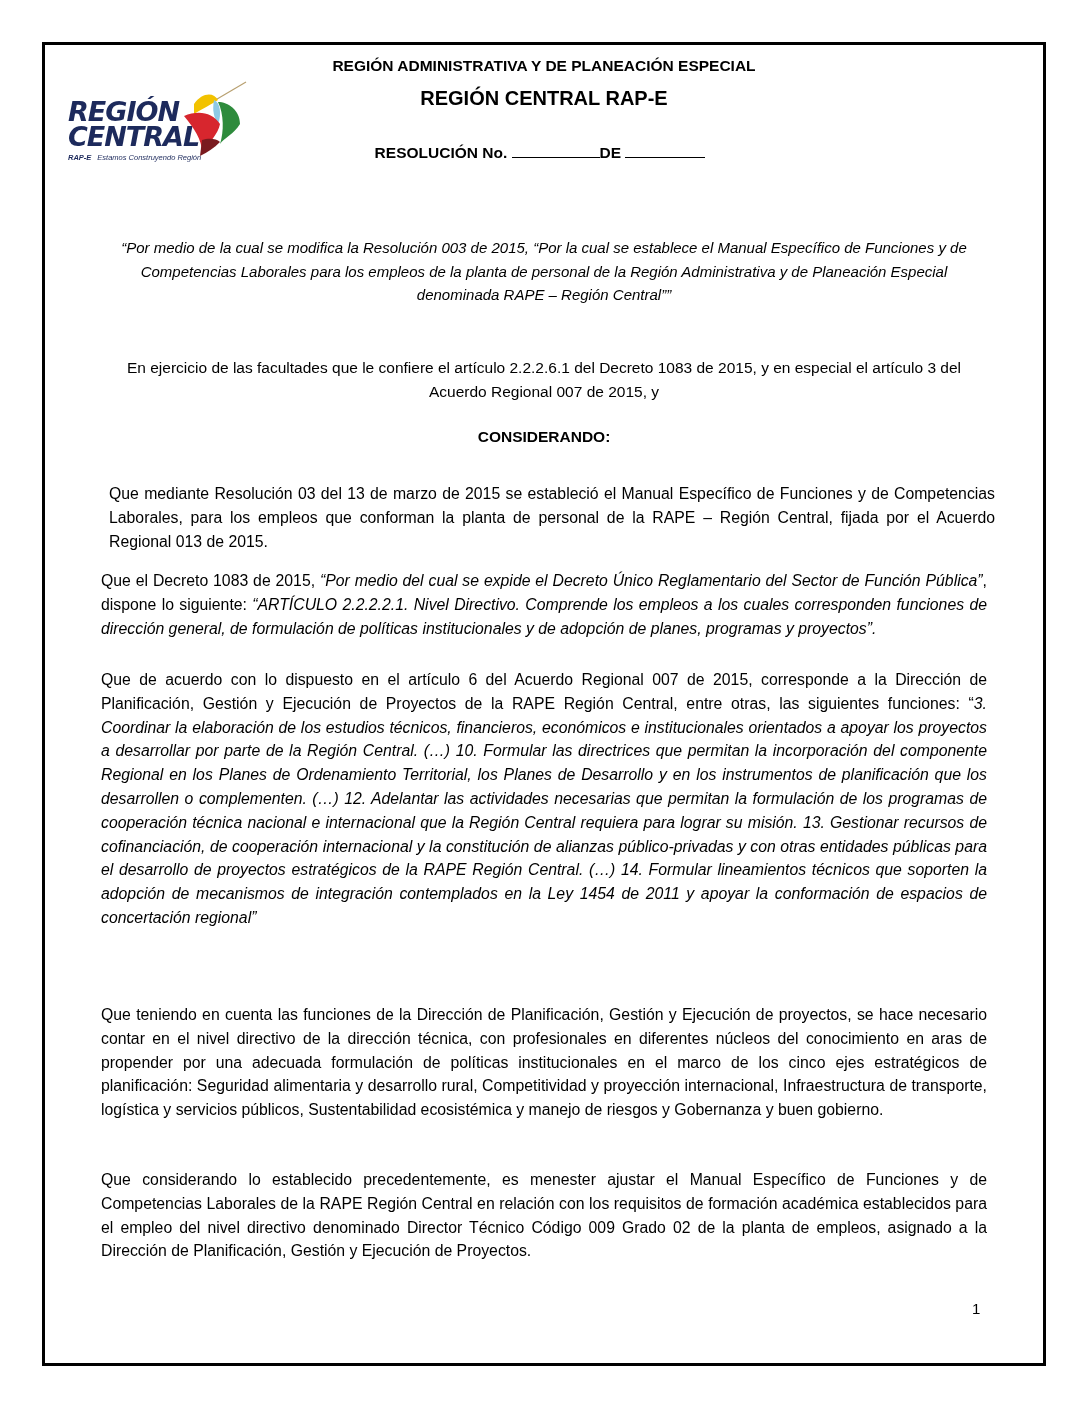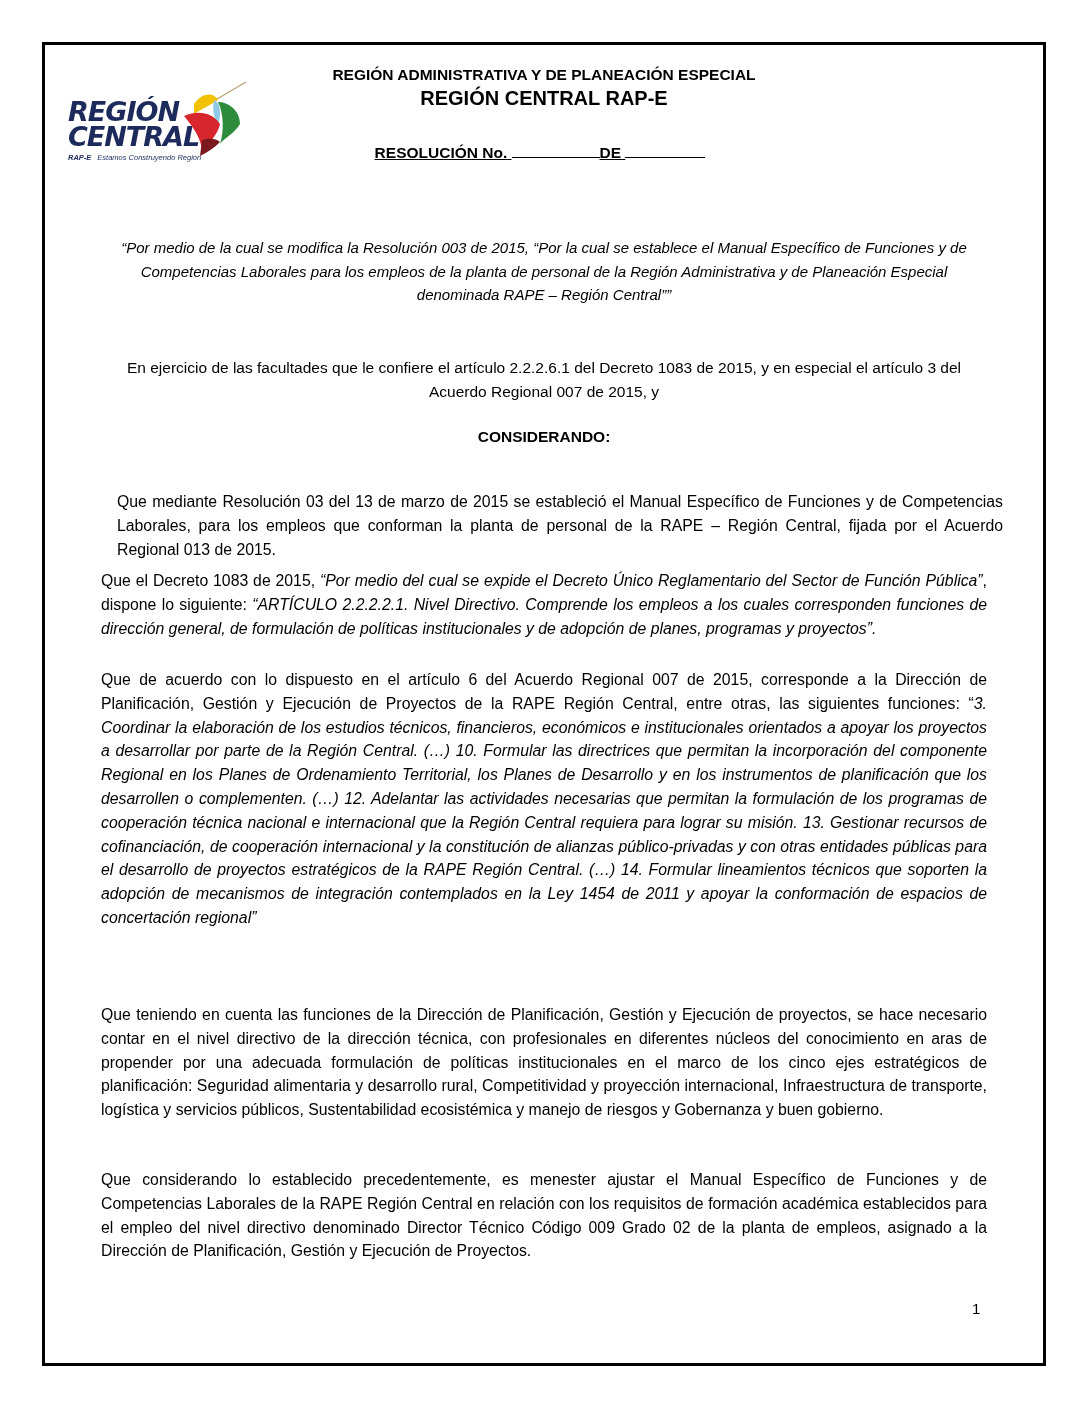--- a/index.html
+++ b/index.html
@@ -10,21 +10,21 @@
   .logo { position: absolute; left: 68px; top: 80px; width: 180px; height: 90px; font-style: italic; }
   .logo .word { position: absolute; left: 0; font-family: "DejaVu Sans", sans-serif;
                 font-weight: bold; color: #1d2a5c; letter-spacing: -1px; }
   .logo .w1 { top: 18px; font-size: 27px; line-height: 27px; }
   .logo .w2 { top: 43px; font-size: 27px; line-height: 27px; }
   .logo .tag { position: absolute; left: 0; top: 73px; font-size: 7.5px; color: #1d2a5c; white-space: nowrap; }
   .logo .tag b { margin-right: 6px; }
   .logo svg { position: absolute; left: 116px; top: 0; }
 
   .center { position: absolute; left: 100px; width: 888px; text-align: center; }
-  .hdr1 { top: 66px; font-size: 15.5px; font-weight: bold; }
+  .hdr1 { top: 57px; font-size: 15.5px; font-weight: bold; }
   .hdr2 { top: 87px; font-size: 20px; font-weight: bold; }
   .resol { top: 143px; font-size: 15.5px; font-weight: bold; left: 210px; }
   .resol .blank { display: inline-block; border-bottom: 1.5px solid #000; height: 14px; vertical-align: baseline; }
   .b1 { width: 88px; } .b2 { width: 80px; }
 
   .italic-title { top: 188px; font-size: 15px; font-style: italic; line-height: 23.5px; }
   .director { top: 285px; font-size: 15px; font-weight: bold; line-height: 24px; }
   .facultades { top: 356px; font-size: 15.5px; line-height: 24px; }
   .considerando { top: 428px; font-size: 15.5px; font-weight: bold; }
 
@@ -51,36 +51,36 @@
     <path d="M10 24 C 18 12, 30 12, 34 20 C 28 24, 20 28, 10 34 Z" fill="#f2c200"></path>
     <path d="M30 20 C 36 22, 38 34, 34 44 C 30 38, 28 30, 30 20 Z" fill="#8ec9e6"></path>
     <path d="M34 22 C 44 22, 56 30, 56 44 C 50 54, 40 58, 36 64 C 40 52, 40 34, 34 22 Z" fill="#2e8b3c"></path>
     <path d="M0 36 C 14 30, 28 32, 36 44 C 34 54, 26 62, 18 72 C 18 60, 10 48, 0 36 Z" fill="#d7262e"></path>
     <path d="M18 60 C 24 58, 32 58, 36 62 C 30 68, 24 72, 16 76 Z" fill="#7a1a1f"></path>
   </svg>
 </div>
 
 <div class="center hdr1">REGIÓN ADMINISTRATIVA Y DE PLANEACIÓN ESPECIAL</div>
 <div class="center hdr2">REGIÓN CENTRAL RAP-E</div>
-<div class="center resol" style="width:660px;text-decoration:underline;">
+<div class="center resol" style="width:660px;">
   <span>RESOLUCIÓN No.</span>
   <span class="blank b1"></span><span>DE</span>
   <span class="blank b2"></span>
 </div>
 
 <div class="center italic-title" style="left:100px;width:888px;margin-top:48px;">“Por medio de la cual se modifica la Resolución 003 de 2015, “Por la cual se establece el Manual Específico de Funciones y de Competencias Laborales para los empleos de la planta de personal de la Región Administrativa y de Planeación Especial denominada RAPE – Región Central””</div>
 
 <div class="center director">
 </div>
 
 <div class="center facultades" style="left:110px;width:868px;">En ejercicio de las facultades que le confiere el artículo 2.2.2.6.1 del Decreto 1083 de 2015, y en especial el artículo 3 del Acuerdo Regional 007 de 2015, y</div>
 
 <div class="center considerando">CONSIDERANDO:</div>
 
-<p class="para p1" style="margin:16px;">Que mediante Resolución 03 del 13 de marzo de 2015 se estableció el Manual Específico de Funciones y de Competencias Laborales, para los empleos que conforman la planta de personal de la RAPE – Región Central, fijada por el Acuerdo Regional 013 de 2015.</p>
+<p class="para p1" style="margin:8px;">Que mediante Resolución 03 del 13 de marzo de 2015 se estableció el Manual Específico de Funciones y de Competencias Laborales, para los empleos que conforman la planta de personal de la RAPE – Región Central, fijada por el Acuerdo Regional 013 de 2015.</p>
 
 <p class="para p2" style="margin:0;"><span>Que el Decreto 1083 de 2015, </span><span class="it">“Por medio del cual se expide el Decreto Único Reglamentario del Sector de Función Pública”</span><span>, dispone lo siguiente: </span><span class="it">“ARTÍCULO 2.2.2.2.1. Nivel Directivo. Comprende los empleos a los cuales corresponden funciones de dirección general, de formulación de políticas institucionales y de adopción de planes, programas y proyectos”.</span></p>
 
 <p class="para p3" style="margin:0;"><span>Que de acuerdo con lo dispuesto en el artículo 6 del Acuerdo Regional 007 de 2015, corresponde a la Dirección de Planificación, Gestión y Ejecución de Proyectos de la RAPE Región Central, entre otras, las siguientes funciones: “</span><span class="it">3. Coordinar la elaboración de los estudios técnicos, financieros, económicos e institucionales orientados a apoyar los proyectos a desarrollar por parte de la Región Central. (…) 10. Formular las directrices que permitan la incorporación del componente Regional en los Planes de Ordenamiento Territorial, los Planes de Desarrollo y en los instrumentos de planificación que los desarrollen o complementen. (…) 12. Adelantar las actividades necesarias que permitan la formulación de los programas de cooperación técnica nacional e internacional que la Región Central requiera para lograr su misión. 13. Gestionar recursos de cofinanciación, de cooperación internacional y la constitución de alianzas público-privadas y con otras entidades públicas para el desarrollo de proyectos estratégicos de la RAPE Región Central. (…) 14. Formular lineamientos técnicos que soporten la adopción de mecanismos de integración contemplados en la Ley 1454 de 2011 y apoyar la conformación de espacios de concertación regional”</span></p>
 
 <p class="para p4" style="margin:0;">Que teniendo en cuenta las funciones de la Dirección de Planificación, Gestión y Ejecución de proyectos, se hace necesario contar en el nivel directivo de la dirección técnica, con profesionales en diferentes núcleos del conocimiento en aras de propender por una adecuada formulación de políticas institucionales en el marco de los cinco ejes estratégicos de planificación: Seguridad alimentaria y desarrollo rural, Competitividad y proyección internacional, Infraestructura de transporte, logística y servicios públicos, Sustentabilidad ecosistémica y manejo de riesgos y Gobernanza y buen gobierno.</p>
 
 <p class="para p5" style="margin:0;">Que considerando lo establecido precedentemente, es menester ajustar el Manual Específico de Funciones y de Competencias Laborales de la RAPE Región Central en relación con los requisitos de formación académica establecidos para el empleo del nivel directivo denominado Director Técnico Código 009 Grado 02 de la planta de empleos, asignado a la Dirección de Planificación, Gestión y Ejecución de Proyectos.</p>
 
 <div class="page-num">1</div>

